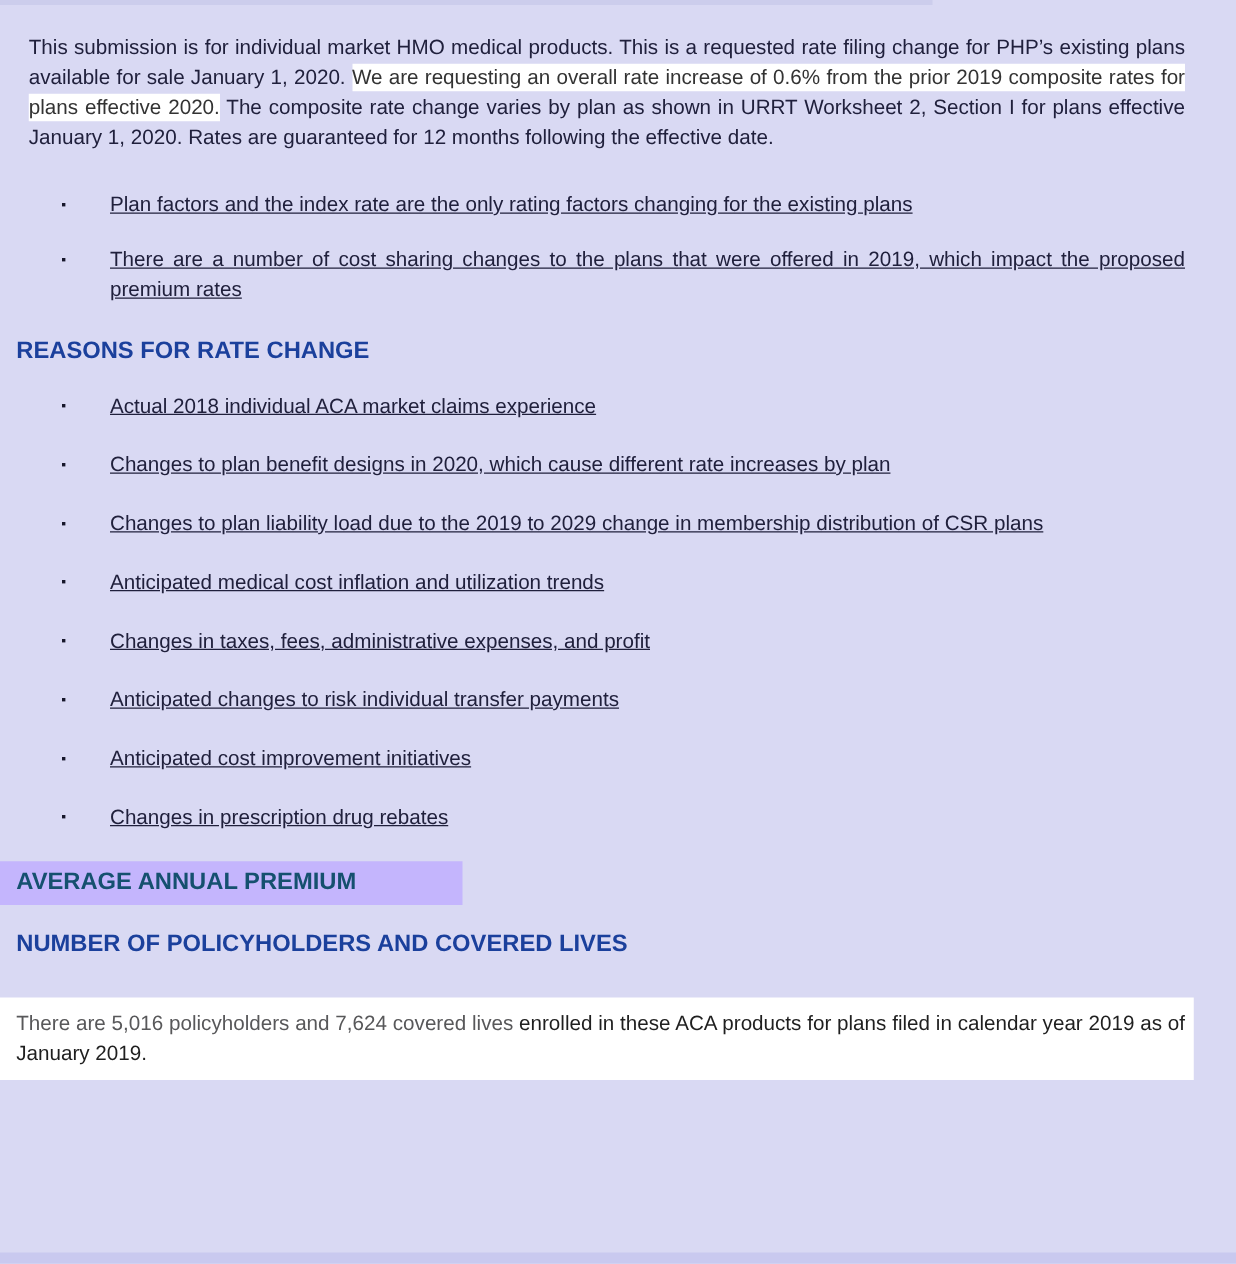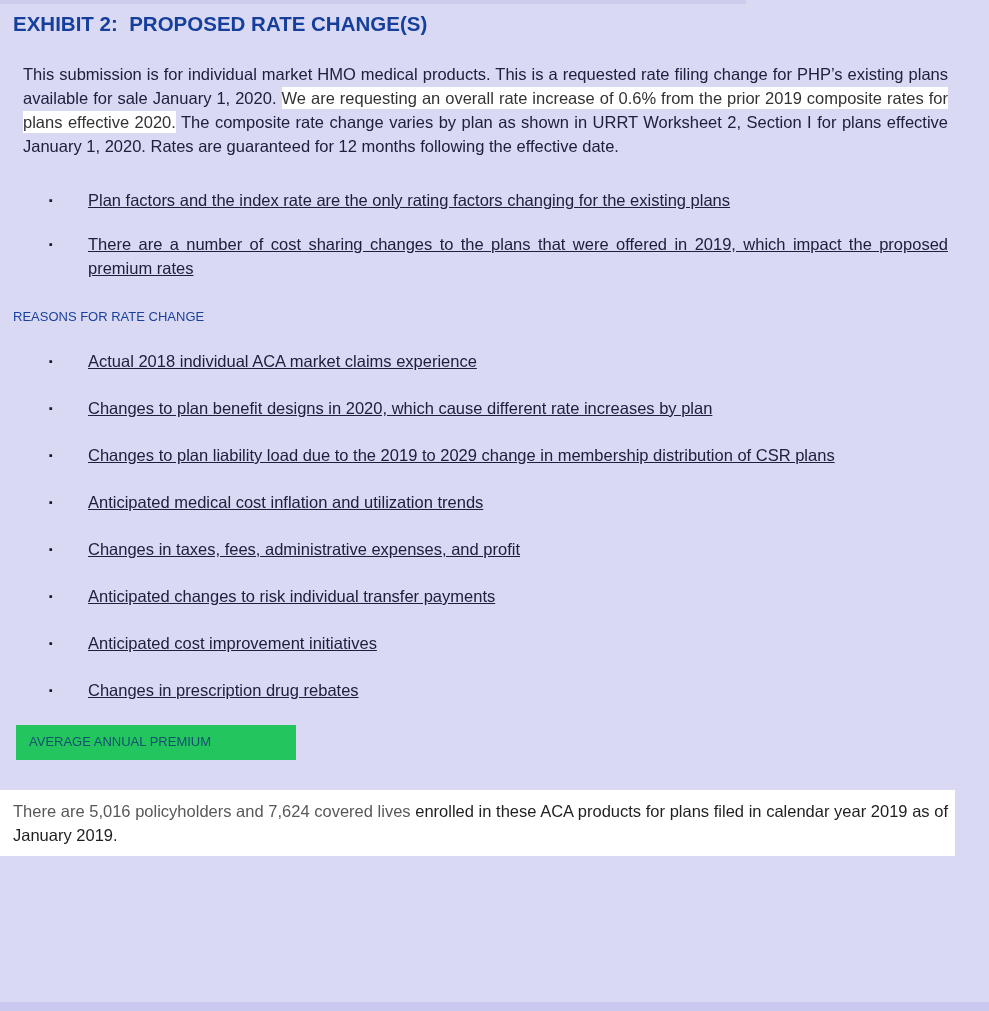--- a/index.html
+++ b/index.html
@@ -27,28 +27,28 @@
   ul.blist { list-style:none; margin:0; padding:0; }
   ul.blist.intro { margin:30px 0 0 0; }
   ul.blist.reasons { margin:20px 0 0 0; }
   li.bli { display:flex; margin:0 41px 20px 49px; }
   ul.reasons li.bli { margin-bottom:23px; }
   li.bli .b { flex:0 0 39px; font-size:11px; line-height:24px; color:#16162a; }
   li.bli .t { flex:1;text-decoration:underline; }
 
   .h2 {
     margin:25px 41px 0 13px;
-    font-size:13px; line-height:24px; font-weight:400;
+    font-size:19px; line-height:24px; font-weight:700;
     color:#1b409c;
   }
   .h2.teal-hl {
     width:fit-content;
-    margin:16px 0 0 16px;
+    margin:16px 0 0 0;
     padding:5px 85px 6px 13px;
-    background:#22c55e;
+    background:#c4b5fd;
     color:#15506f;
   }
   .p-avg { margin:20px 41px 0 13px; }
   .h2.number { margin:20px 41px 0 13px; }
   .p-policy {
     margin:30px 34px 0 0;
     background:#ffffff;
     padding:9px 7px 9px 13px;
   }
 
@@ -59,21 +59,20 @@
   }
   .seg-gray { color:#58585a; }
   .seg-dark { color:#1f1f1f; }
 </style>
 </head>
 <body>
 
 <div class="page">
   <div class="top-strip"></div>
 
-  <h1 class="doc-title">EXHIBIT 2:  PROPOSED RATE CHANGE(S)</h1>
 
   <p class="para jp"><span class="seg-normal">This submission is for individual market HMO medical products. This is a requested rate filing change for PHP’s existing plans available for sale January 1, 2020. </span><span class="seg-hl">We are requesting an overall rate increase of 0.6% from the prior 2019 composite rates for plans effective 2020.</span><span class="seg-normal"> The composite rate change varies by plan as shown in URRT Worksheet 2, Section I for plans effective January 1, 2020. Rates are guaranteed for 12 months following the effective date.</span></p>
 
   <ul class="blist intro">
 
   <li class="bli">
         <span class="b">▪</span>
         <span class="t jp">Plan factors and the index rate are the only rating factors changing for the existing plans</span>
       </li>
       <li class="bli">
@@ -116,17 +115,18 @@
       </li>
       <li class="bli">
         <span class="b">▪</span>
         <span class="t jp">Changes in prescription drug rebates</span>
       </li>
     </ul>
 
   <h2 class="h2 teal-hl">AVERAGE ANNUAL PREMIUM</h2>
 
 
+  <h2 class="h2 number">NUMBER OF POLICYHOLDERS AND COVERED LIVES</h2>
 
   <p class="p-policy jp"><span class="seg-gray">There are 5,016 policyholders and 7,624 covered lives </span><span class="seg-dark">enrolled in these ACA products for plans filed in calendar year 2019 as of January 2019.</span></p>
 
   <div class="bottom-strip"></div>
 </div>
 
 </body></html>

